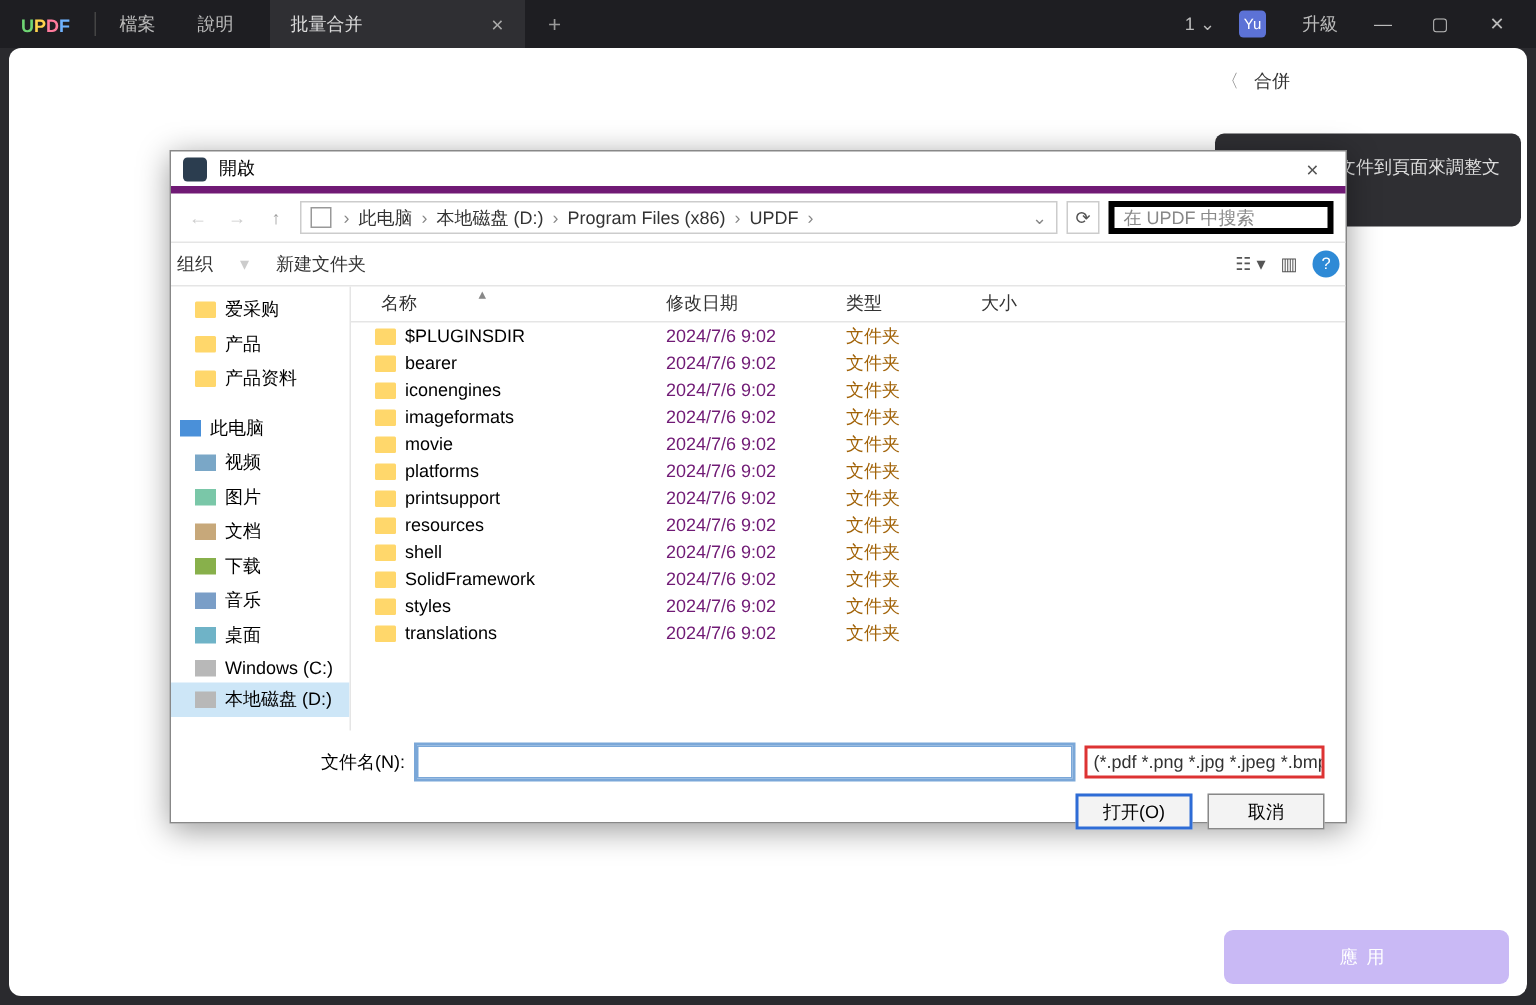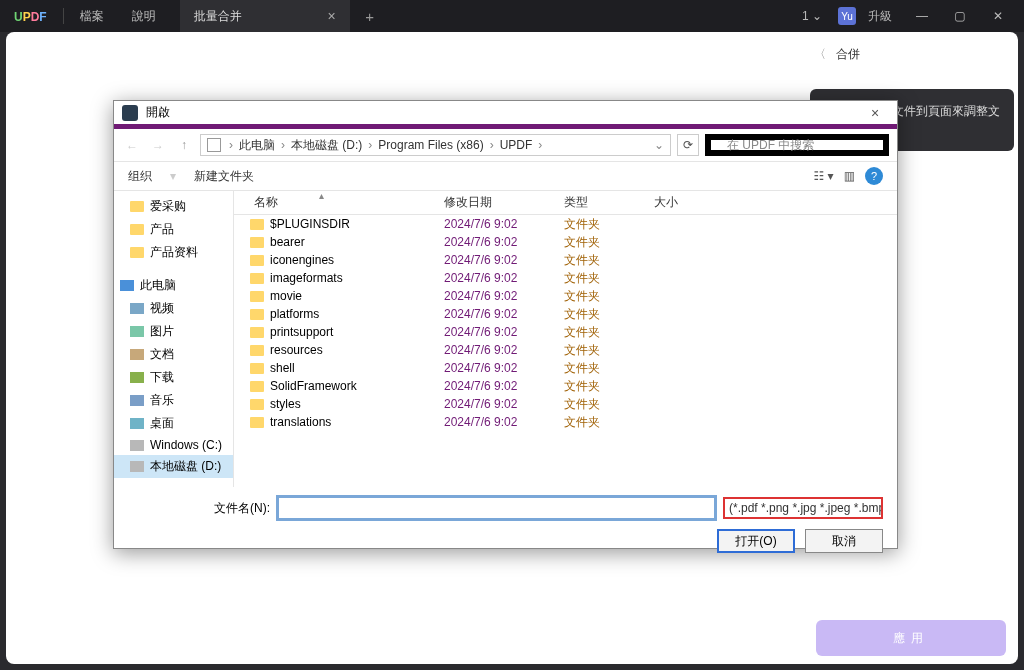--- a/index.html
+++ b/index.html
@@ -9,41 +9,41 @@
 .logo .u{color:#6fd574}.logo .p{color:#ffd24d}.logo .d{color:#ff7b9c}.logo .f{color:#6fb3ff}
 .tb-sep{width:1px;height:16px;background:#444;margin:0 2px}
 .menu-item{padding:0 14px;color:#bbb;cursor:pointer}
 .tab{display:flex;align-items:center;height:32px;padding:0 14px;background:#2f2f33;border-radius:0;margin-left:10px;min-width:170px;justify-content:space-between}
 .tab .tx{color:#ddd}
 .tab .close{color:#aaa;margin-left:18px;font-size:14px;cursor:pointer}
 .newtab{width:28px;text-align:center;color:#999;font-size:15px;cursor:pointer;margin-left:6px}
 .tb-spacer{flex:1}
 .tb-right{display:flex;align-items:center;gap:2px;padding-right:8px}
 .tb-btn{width:36px;height:32px;display:flex;align-items:center;justify-content:center;color:#bbb;cursor:pointer}
-.avatar{width:18px;height:18px;border-radius:3px;background:#5c72d6;color:#fff;display:flex;align-items:center;justify-content:center;font-size:10px;margin-right:0}
+.avatar{width:18px;height:18px;border-radius:3px;background:#5c72d6;color:#fff;display:flex;align-items:center;justify-content:center;font-size:10px;margin-right:12px}
 .main{position:absolute;top:32px;left:6px;right:6px;bottom:6px;background:#fff;border-radius:8px}
 .sidepanel{position:absolute;top:38px;right:10px;width:204px}
 .sp-head{display:flex;align-items:center;gap:10px;color:#333;padding:8px 4px}
 .sp-head .chev{color:#888}
 .tip{background:#2f2f33;color:#ddd;border-radius:6px;padding:14px 14px;margin-top:18px;font-size:12px;display:flex;align-items:center;gap:8px;line-height:1.4}
 .applybtn{position:absolute;right:18px;bottom:14px;width:190px;height:36px;border-radius:6px;background:#c9b9f5;color:#fff;display:flex;align-items:center;justify-content:center;letter-spacing:6px}
 
 .dlg{position:absolute;left:113px;top:100px;width:785px;height:449px;background:#fff;border:1px solid #888;box-shadow:0 4px 20px rgba(0,0,0,.4)}
 .dlg-title{height:28px;display:flex;align-items:center;padding:0 8px;border-bottom:5px solid #701a75}
 .dlg-title .ico{width:16px;height:16px;background:#2b3d4f;border-radius:3px;margin-right:8px}
 .dlg-title .x{margin-left:auto;font-size:14px;color:#555;cursor:pointer;width:28px;text-align:center}
 .dlg-nav{height:32px;display:flex;align-items:center;padding:0 8px;gap:6px}
 .navbtn{width:20px;height:20px;display:flex;align-items:center;justify-content:center;color:#999;cursor:pointer}
 .navbtn.disabled{color:#ccc}
 .breadcrumb{flex:1;height:22px;border:1px solid #ccc;display:flex;align-items:center;padding:0 6px;gap:4px;color:#333;overflow:hidden}
 .breadcrumb .sep{color:#888;margin:0 2px}
 .bc-ico{width:14px;height:14px;border:1px solid #999;margin-right:2px}
 .refresh{width:22px;height:22px;border:1px solid #ccc;display:flex;align-items:center;justify-content:center;color:#555;cursor:pointer}
-.search{width:184px;height:22px;border:6px solid #000000;padding:0 16px;color:#888;display:flex;align-items:center}
-.dlg-toolbar{height:30px;border-top:1px solid #e5e5e5;border-bottom:1px solid #e5e5e5;display:flex;align-items:center;padding:0 14px;gap:18px;color:#333}
+.search{width:150px;height:22px;border:4px solid #000000;padding:0 6px;color:#888;display:flex;align-items:center}
+.dlg-toolbar{height:30px;border-top:1px solid #e5e5e5;border-bottom:1px solid #e5e5e5;display:flex;align-items:center;padding:0 4px;gap:18px;color:#333}
 .dlg-toolbar .sep{color:#ccc}
 .tool-right{margin-left:auto;display:flex;align-items:center;gap:10px;color:#555}
 .viewbtn{display:flex;align-items:center;gap:2px;cursor:pointer}
 .dlg-body{display:flex;height:296px}
 .tree{width:120px;border-right:1px solid #e5e5e5;padding:4px 0;overflow:hidden}
 .tree-item{display:flex;align-items:center;gap:6px;padding:3px 6px 3px 16px;cursor:pointer;white-space:nowrap}
 .tree-item.sel{background:#cde6f7}
 .tree-item.hdr{padding-left:6px;font-weight:normal}
 .ti-folder{width:14px;height:11px;background:#ffd76b;border-radius:1px}
 .ti-pc{width:14px;height:11px;background:#4a90d9}

